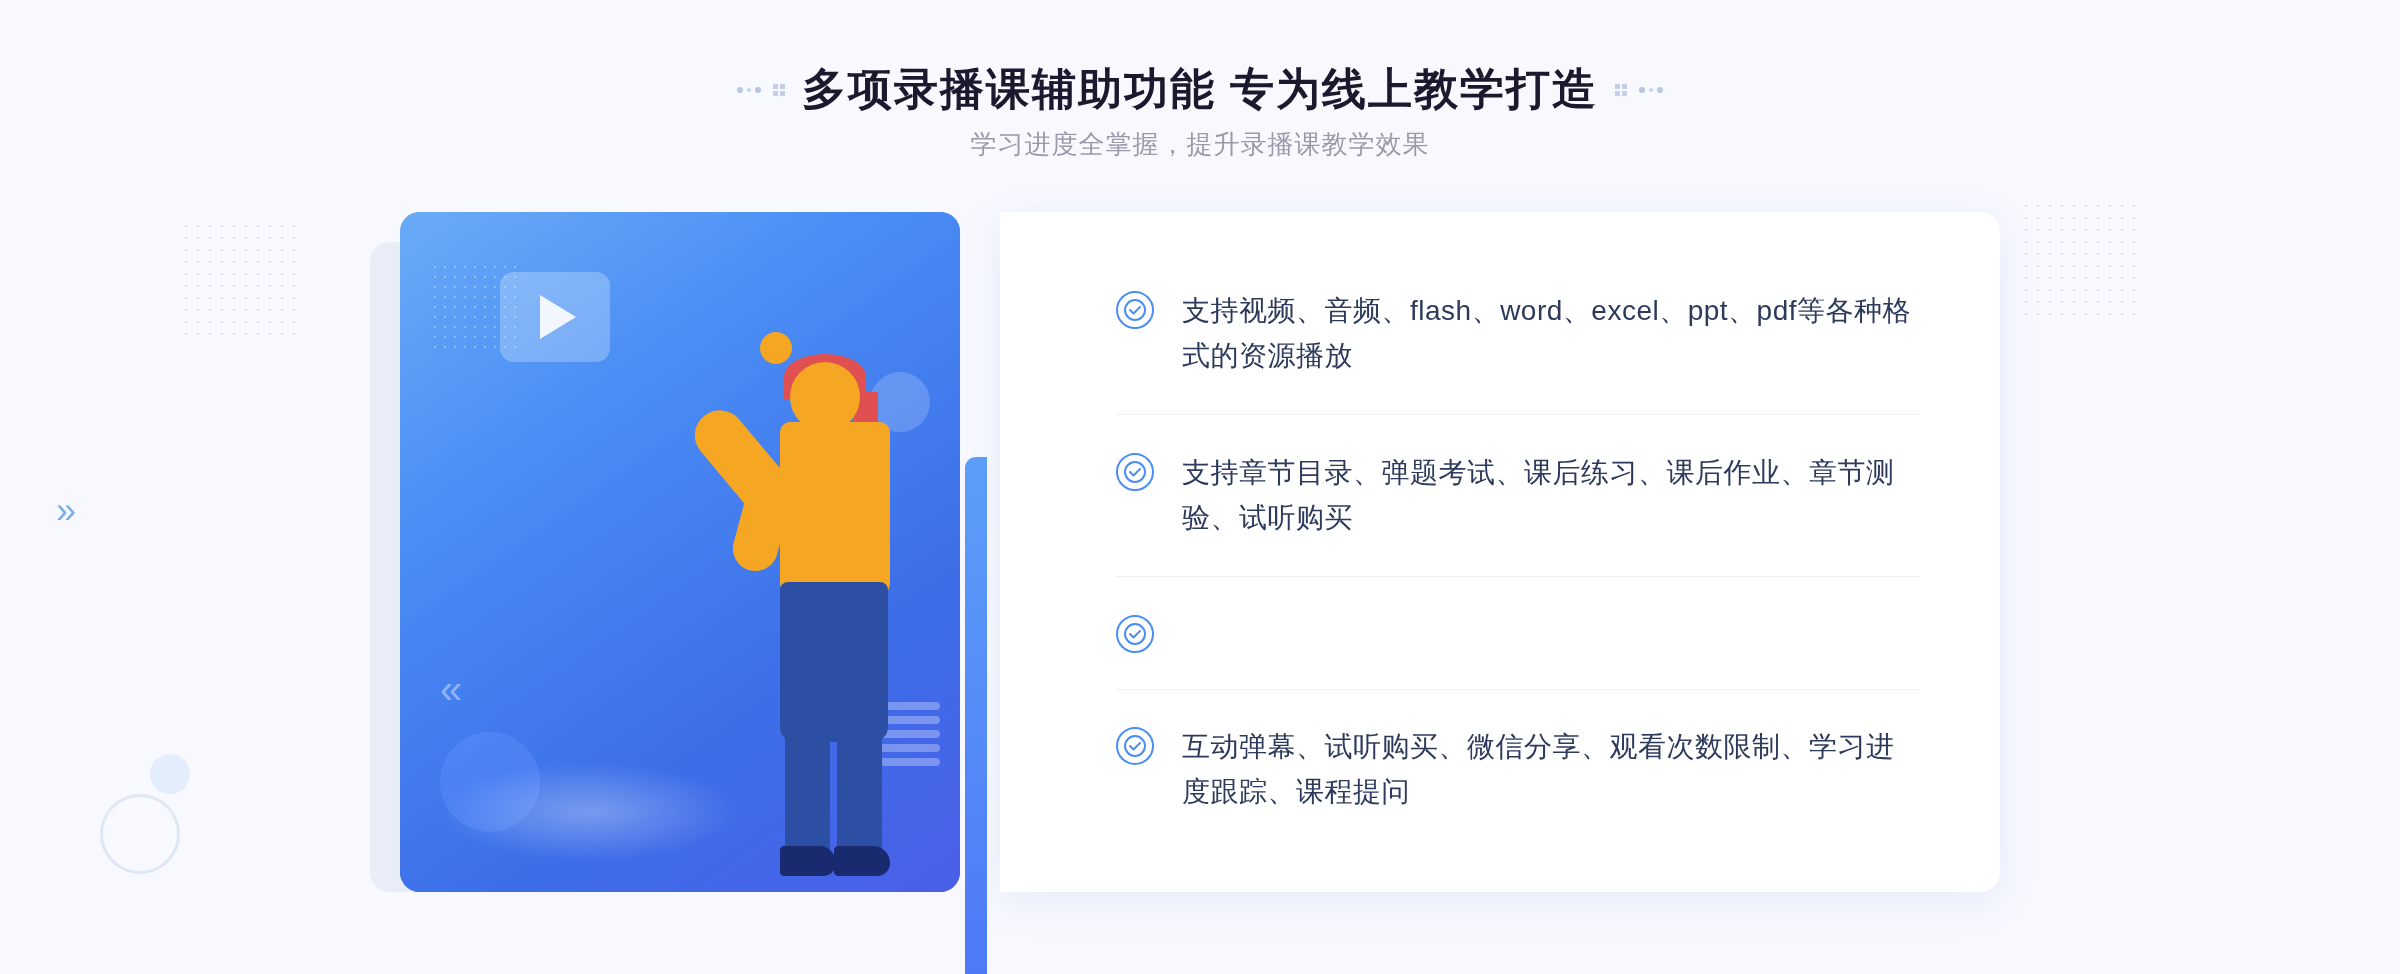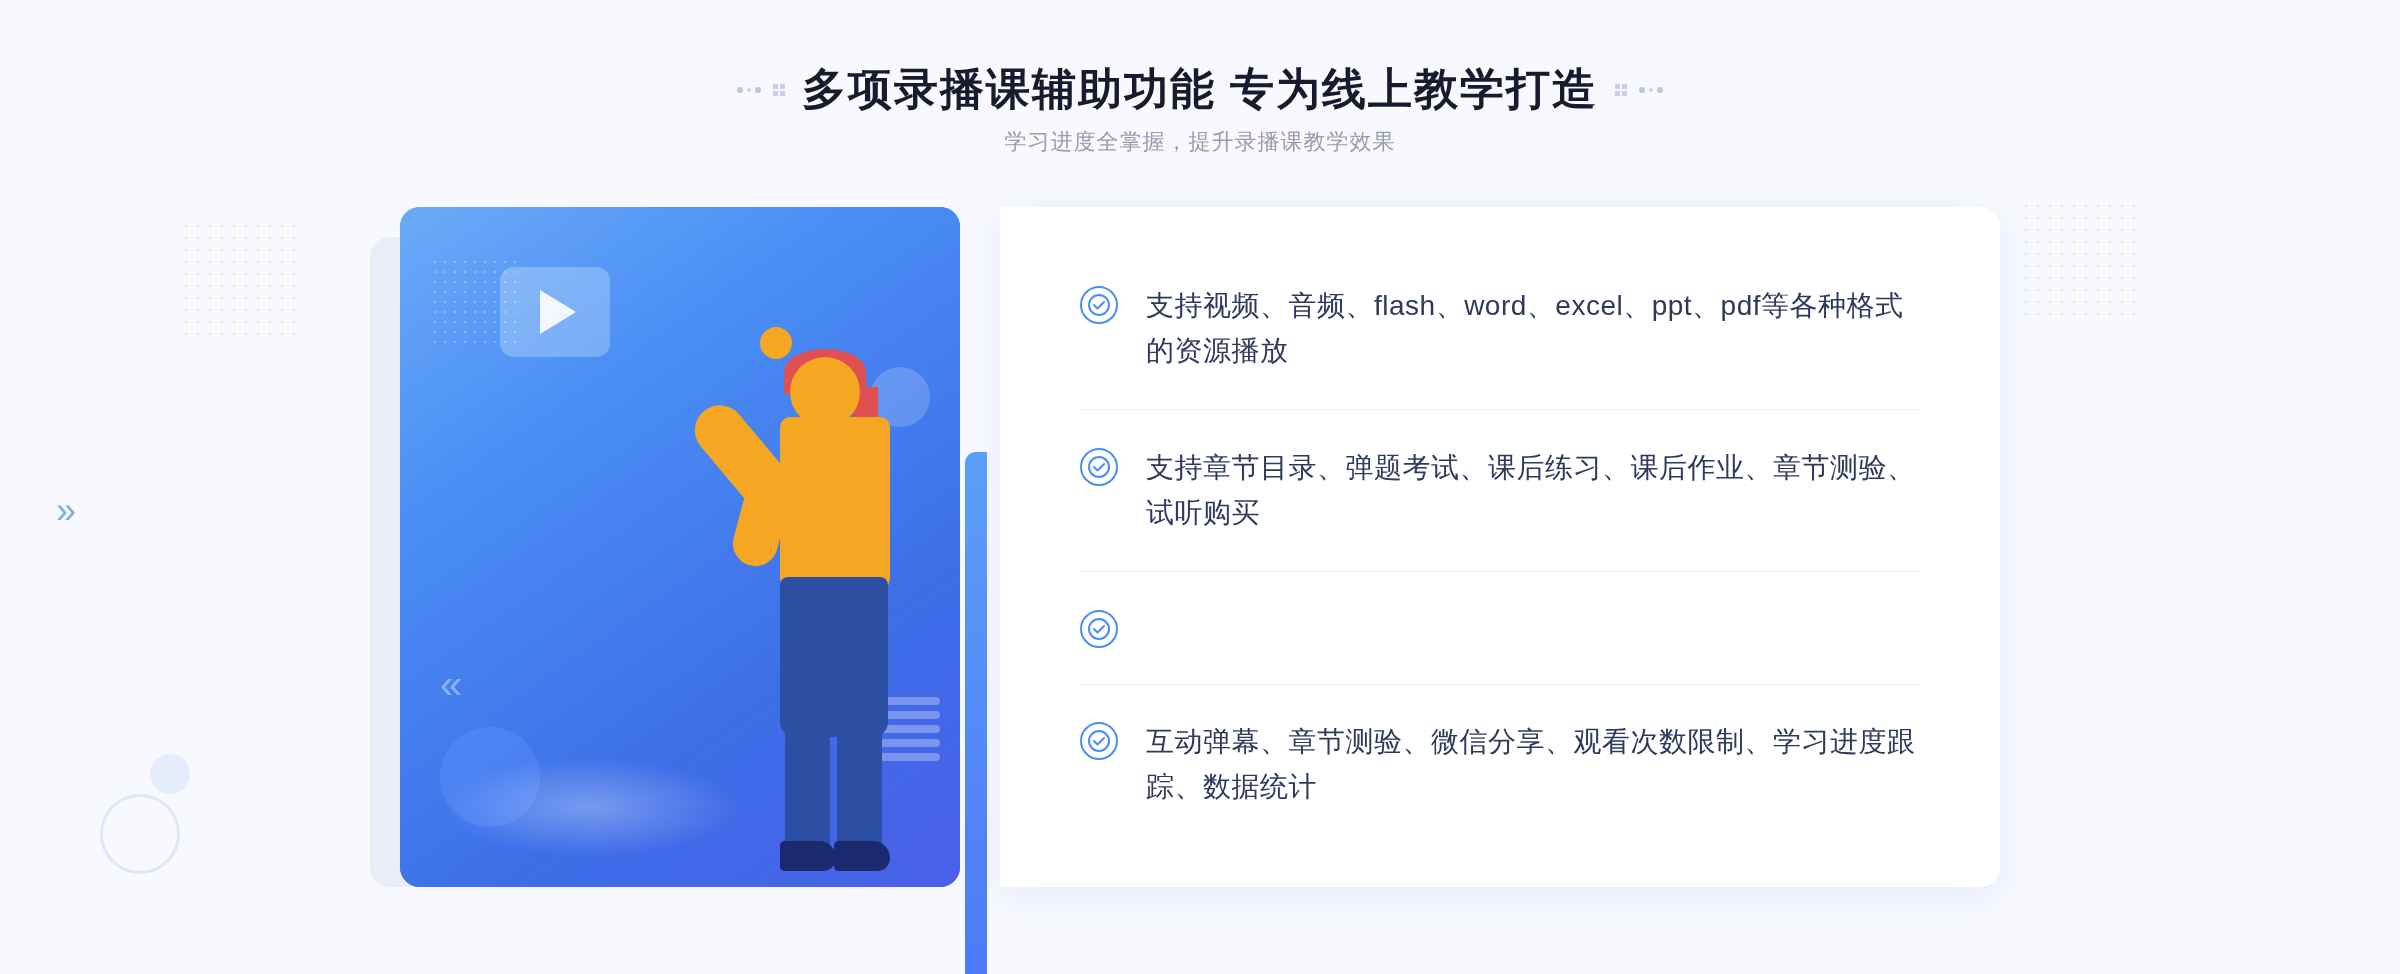--- a/index.html
+++ b/index.html
@@ -97,21 +97,21 @@
     }
 
     .header-title {
       font-size: 44px;
       font-weight: 700;
       color: #1a1a2e;
       letter-spacing: 2px;
     }
 
     .header-subtitle {
-      font-size: 22px;
+      font-size: 26px;
       color: #999aaa;
       letter-spacing: 1px;
       margin-top: 8px;
     }
 
     
     .main-content {
       display: flex;
       align-items: flex-start;
       margin-top: 50px;
@@ -386,21 +386,21 @@
       width: 300px;
       height: 100px;
       background: radial-gradient(ellipse, rgba(255,255,255,0.3) 0%, transparent 70%);
     }
 
     
     .content-panel {
       flex: 1;
       background: #ffffff;
       border-radius: 0 20px 20px 0;
-      padding: 50px 80px 50px 80px;
+      padding: 50px 80px 50px 116px;
       height: 680px;
       display: flex;
       flex-direction: column;
       justify-content: space-around;
       margin-left: 40px;
       box-shadow: 0 10px 40px rgba(100,130,200,0.12);
     }
 
     .feature-item {
       display: flex;
@@ -619,20 +619,20 @@
 
       <div class="feature-item">
         <div class="check-icon-wrapper">
           <div class="check-icon">
             <svg width="22" height="22" viewBox="0 0 22 22" fill="none">
               <circle cx="11" cy="11" r="10" stroke="#4a8ef5" stroke-width="2"></circle>
               <polyline points="6,11 9.5,14.5 16,8" stroke="#4a8ef5" stroke-width="2" stroke-linecap="round" stroke-linejoin="round" fill="none"></polyline>
             </svg>
           </div>
         </div>
-        <span class="feature-text">互动弹幕、章节测验、微信分享、观看次数限制、学习进度跟踪、数据统计</span>
+        <span class="feature-text">互动弹幕、试听购买、微信分享、观看次数限制、学习进度跟踪、课程提问</span>
       </div>
 
     </div>
 
   </div>
 
 </div>
 
 </body></html>

